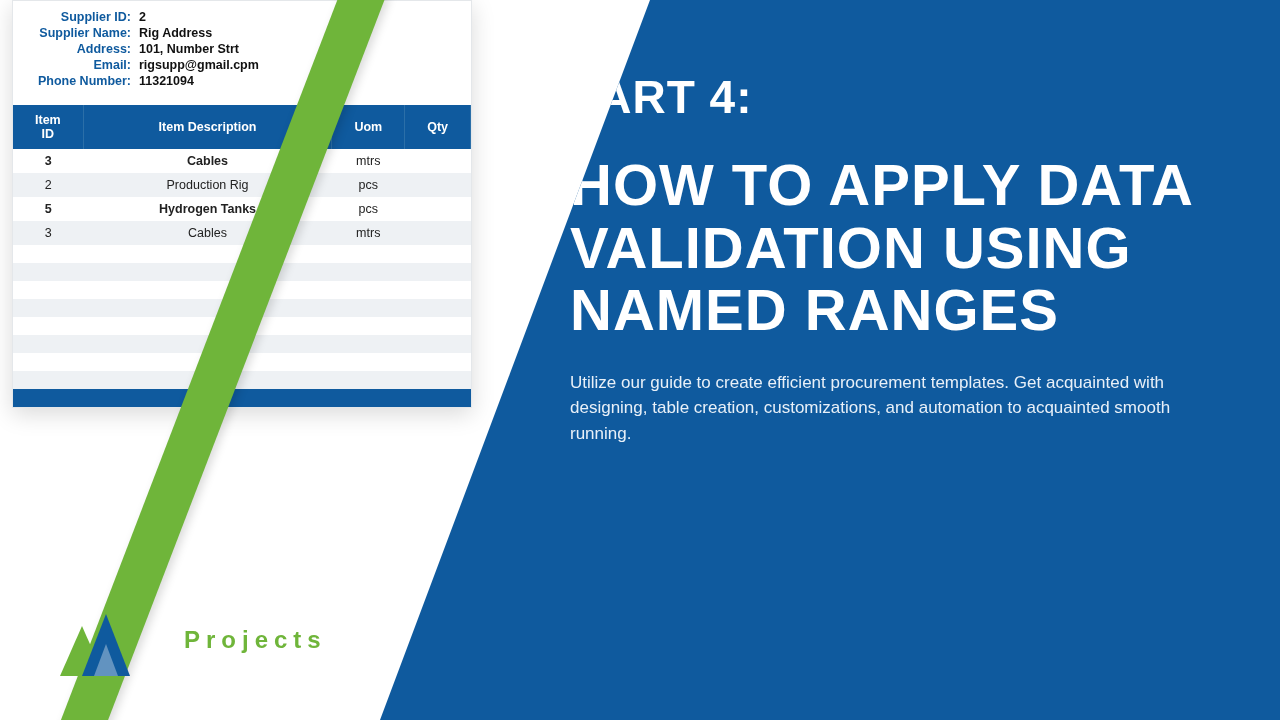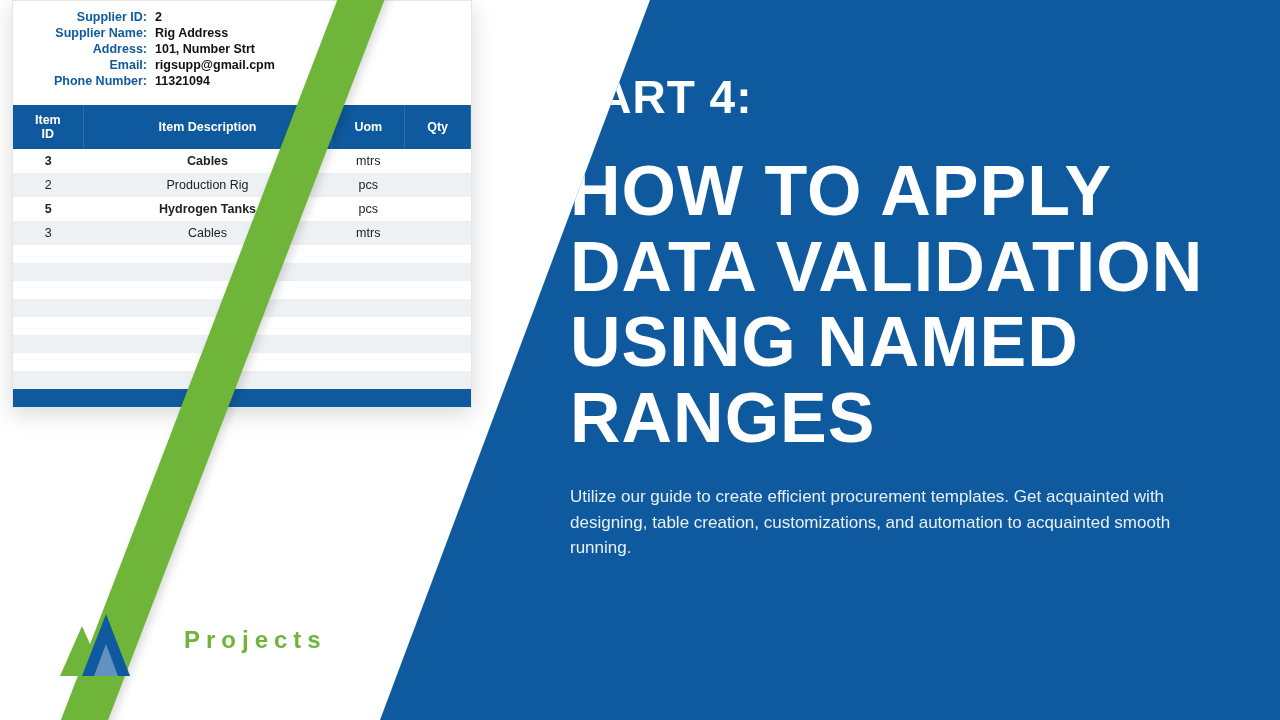--- a/index.html
+++ b/index.html
@@ -10,21 +10,21 @@
   .blue-panel {
     position: absolute;
     top: 0; right: 0; bottom: 0;
     width: 900px;
     background: #0f5a9e;
     clip-path: polygon(30% 0, 100% 0, 100% 100%, 0 100%);
     padding: 70px 60px 60px 0;
   }
   .blue-inner { position: absolute; left: 190px; top: 70px; right: 50px; }
   .part-label { color: #fff; font-weight: 900; font-size: 46px; letter-spacing: 1px; font-family: Arial Black, Arial, sans-serif; }
-  .title { color: #fff; font-weight: 900; font-size: 70px; line-height: 1.08; letter-spacing: 1px; margin-top: 30px; font-family: Arial Black, Arial, sans-serif; }
+  .title { color: #fff; font-weight: 900; font-size: 58px; line-height: 1.08; letter-spacing: 1px; margin-top: 30px; font-family: Arial Black, Arial, sans-serif; }
   .desc { color: #e8f0f8; font-size: 17px; line-height: 1.5; margin-top: 28px; max-width: 660px; }
 
   
   .green-stripe {
     position: absolute;
     top: -20px; left: 345px;
     width: 44px; height: 900px;
     background: #6fb53a;
     transform: rotate(21deg);
     transform-origin: top left;
@@ -34,21 +34,21 @@
   
   .sheet {
     position: absolute;
     top: 0; left: 12px;
     width: 460px;
     background: #fff;
     box-shadow: 0 6px 22px rgba(0,0,0,.15);
     border: 1px solid #e4e7ea;
     filter: blur(0.3px);
   }
-  .sheet .info { padding: 8px 10px 10px 34px; font-size: 12.5px; color: #123; }
+  .sheet .info { padding: 8px 10px 10px 18px; font-size: 12.5px; color: #123; }
   .sheet .info-row { display: flex; gap: 8px; padding: 1px 0; }
   .sheet .info-label { color: #0f5a9e; font-weight: 700; width: 100px; text-align: right; }
   .sheet .info-val { font-weight: 700; color: #111; }
   .sheet table { width: 100%; border-collapse: collapse; margin-top: 6px; font-size: 12.5px; }
   .sheet thead th { background: #0f5a9e; color: #fff; font-weight: 700; padding: 8px 22px; border-right: 1px solid #2b6fa8; text-align: center; }
   .sheet tbody td { padding: 5px 6px; text-align: center; color: #222; }
   .sheet tbody tr:nth-child(odd) { background: #fff; }
   .sheet tbody tr:nth-child(even) { background: #eef1f4; }
   .sheet tbody tr.empty td { height: 18px; }
   .sheet tbody .bold { font-weight: 700; }

